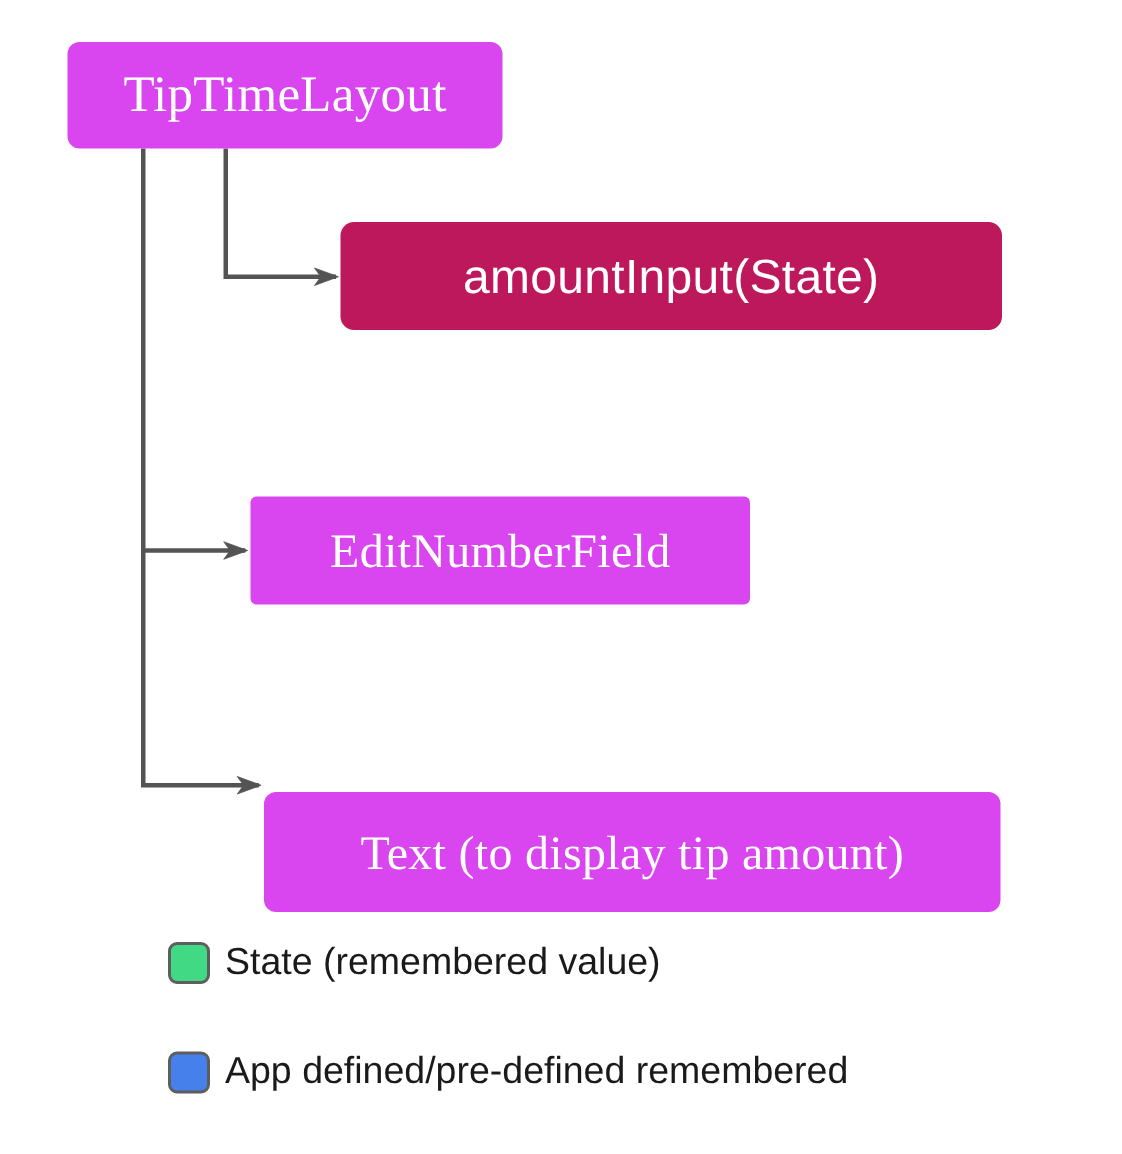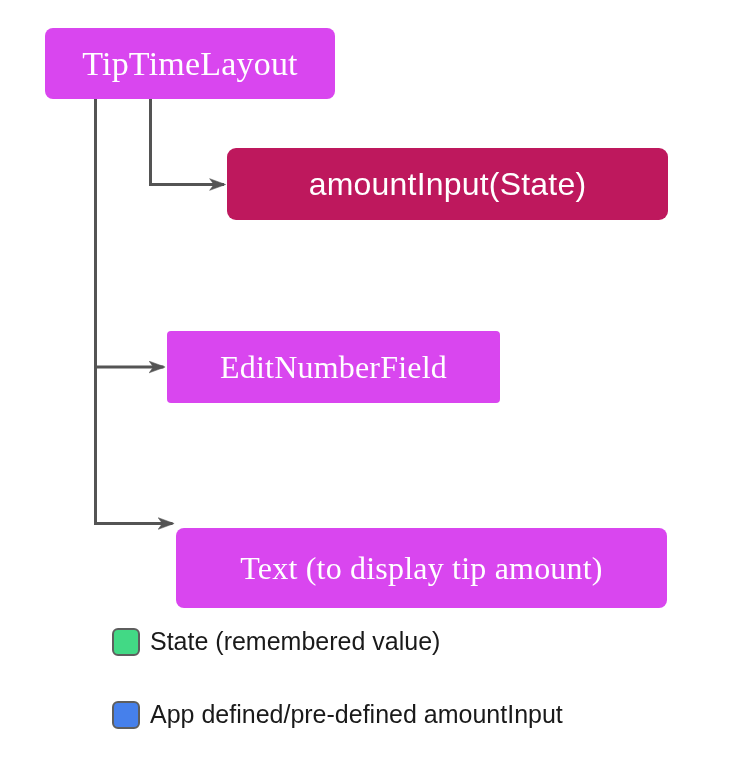--- a/index.html
+++ b/index.html
@@ -99,16 +99,16 @@
     <span>Text (to display tip amount)</span>
   </div>
 
   <div class="legend-row legend-row-1">
     <span class="swatch swatch-green"></span>
     <span class="legend-label">State (remembered value)</span>
   </div>
 
   <div class="legend-row legend-row-2">
     <span class="swatch swatch-blue"></span>
-    <span class="legend-label">App defined/pre-defined amountInput</span>
+    <span class="legend-label">App defined/pre-defined remembered</span>
   </div>
 
 </div>
 
 </body></html>

